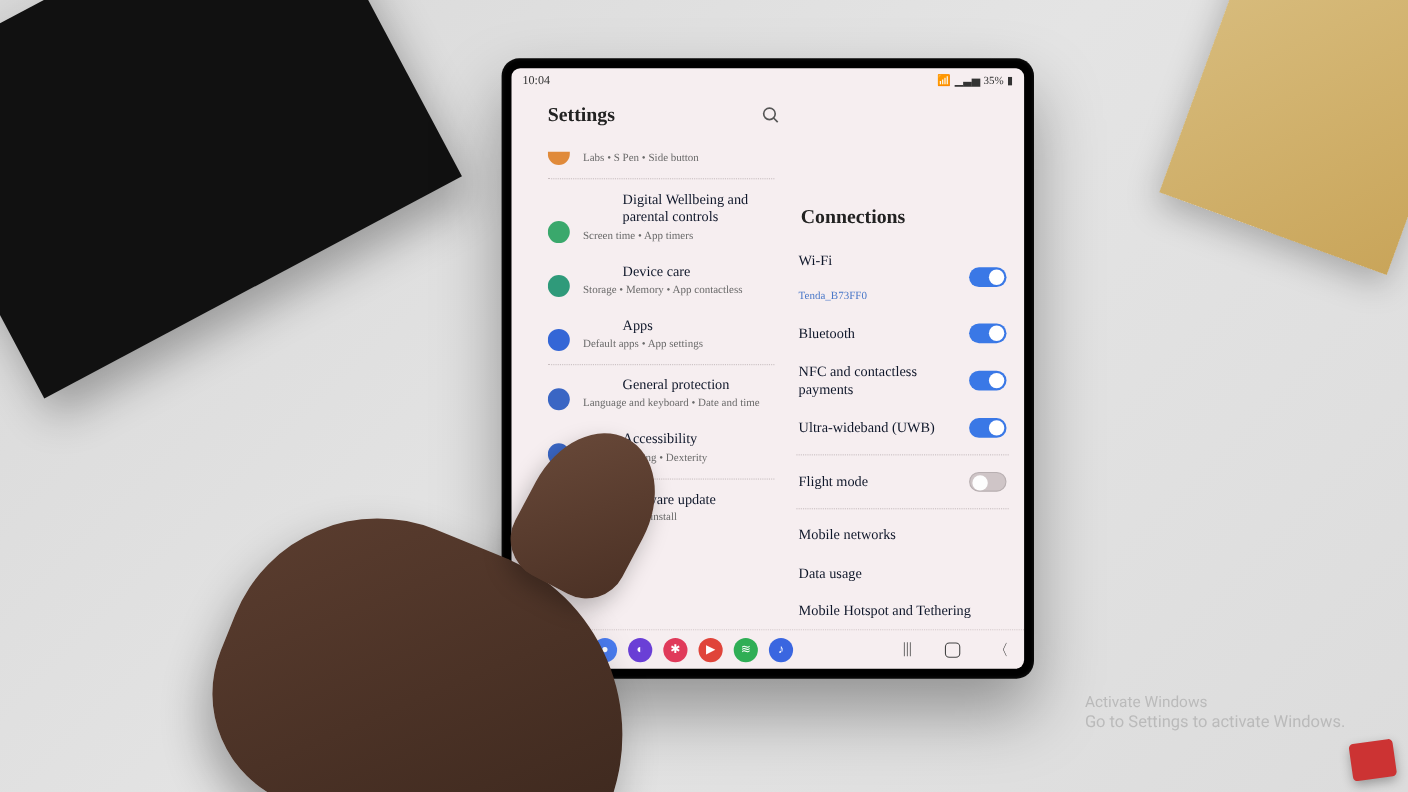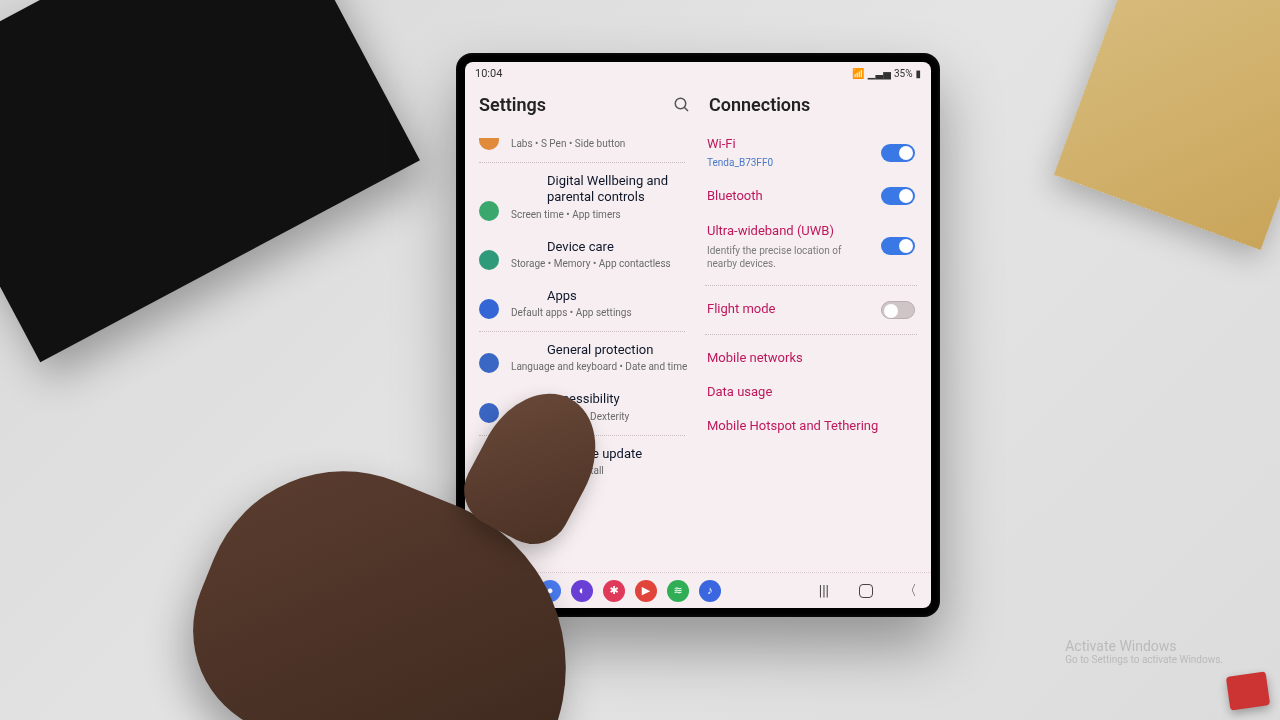--- a/index.html
+++ b/index.html
@@ -32,39 +32,40 @@
 
   
   .device {
     position: absolute;
     left: 456px; top: 53px;
     width: 484px; height: 564px;
     background: #000;
     border-radius: 16px;
     padding: 9px;
     box-shadow: 0 30px 60px rgba(0,0,0,.35), inset 0 0 4px rgba(255,255,255,.1);
+    font-family: Liberation Serif, serif;
   }
   .screen {
     width: 100%; height: 100%;
     background: #f6eef0;
     border-radius: 8px;
     position: relative;
     overflow: hidden;
     display: flex; flex-direction: column;
   }
 
   .status-bar {
     height: 22px; display: flex; align-items: center; justify-content: space-between;
     padding: 0 10px; font-size: 11px; color: #333;
   }
   .status-right { display: flex; align-items: center; gap: 3px; font-size: 10px; }
 
-  .content { flex: 1; display: flex; min-height: 0; }
+  .content { flex: 1; display: flex; min-height: 0; padding-left: 19px; }
   .left-pane { width: 230px; border-right: none; padding: 0 0 0 14px; display: flex; flex-direction: column; }
-  .right-pane { flex: 1; padding: 0 14px 0 10px; display: flex; flex-direction: column; }
+  .right-pane { flex: 1; padding: 0 14px 0 10px; display: flex; flex-direction: column; justify-content: flex-end; }
 
   .pane-header { display: flex; align-items: center; justify-content: space-between; padding: 10px 4px 12px 0; }
   .pane-title { font-size: 18px; font-weight: 600; color: #222; }
 
   .settings-list { flex: 1; overflow: hidden; }
   .settings-item {
     display: flex; gap: 12px; padding: 8px 4px 10px 0; align-items: flex-end;
   }
   .settings-icon {
     width: 20px; height: 20px; border-radius: 50%; flex-shrink: 0; margin-top: 2px;
@@ -75,22 +76,22 @@
   .settings-sub { font-size: 10px; color: #6a6a6a; margin-top: 2px; line-height: 1.3; }
   .sep { height: 0; border-top: 1px dotted #c8bec0; margin: 2px 10px 2px 0; }
 
   .right-title { font-size: 18px; font-weight: 600; color: #222; padding: 10px 0 12px 4px; }
   .conn-group { background: transparent; }
   .conn-item {
     display: flex; align-items: center; justify-content: space-between;
     padding: 9px 2px; gap: 10px;
   }
   .conn-labels { flex: 1; min-width: 0; }
-  .conn-title { font-size: 13px; color: #be185d; line-height: 1.25; }
-  .conn-sub { font-size: 10px; color: #4a78c8; margin-top: 4px; line-height: 1.3; }
+  .conn-title { font-size: 13px; color: #0f172a; line-height: 1.25; }
+  .conn-sub { font-size: 10px; color: #4a78c8; margin-top: 18px; line-height: 1.3; }
   .conn-sub.gray { color: #7a7a7a; }
   .right-sep { height: 0; border-top: 1px dotted #c8bec0; margin: 6px 0; }
 
   .toggle {
     width: 34px; height: 18px; border-radius: 18px; position: relative; flex-shrink: 0;
   }
   .toggle.on { background: #3a78e6; }
   .toggle.off { background: #cfc5c7; border: 1px solid #b8afb1; }
   .toggle .knob {
     position: absolute; top: 2px; width: 14px; height: 14px; border-radius: 50%; background: #fff;
@@ -131,21 +132,21 @@
   }
 </style>
 </head>
 <body>
 
 <div class="bg-box-top-left"></div>
 <div class="bg-wood-top-right"></div>
 <div class="bg-logo-bottom-right"></div>
 <div class="watermark">
   <div>Activate Windows</div>
-  <div style="font-size:10px">Go to Settings to activate Windows.</div>
+  <div style="font-size:15px">Go to Settings to activate Windows.</div>
 </div>
 
 <div class="device">
   <div class="screen">
 
     <div class="status-bar">
       <span>10:04</span>
       <span class="status-right">
         <span>📶</span>
         <span>▁▃▅</span>
@@ -234,22 +235,29 @@
             <div class="conn-item">
               <div class="conn-labels">
                 <div class="conn-title">Bluetooth</div>
               </div>
               <div class="toggle on">
                 <div class="knob"></div>
               </div>
             </div>
             <div class="conn-item">
               <div class="conn-labels">
+                <div class="conn-title">NFC and contactless payments</div>
+              </div>
+              <div class="toggle on">
+                <div class="knob"></div>
+              </div>
+            </div>
+            <div class="conn-item">
+              <div class="conn-labels">
                 <div class="conn-title">Ultra-wideband (UWB)</div>
-                <div class="conn-sub gray">Identify the precise location of nearby devices.</div>
               </div>
               <div class="toggle on">
                 <div class="knob"></div>
               </div>
             </div>
             <div class="right-sep"></div>
             <div class="conn-item">
               <div class="conn-labels">
                 <div class="conn-title">Flight mode</div>
               </div>

